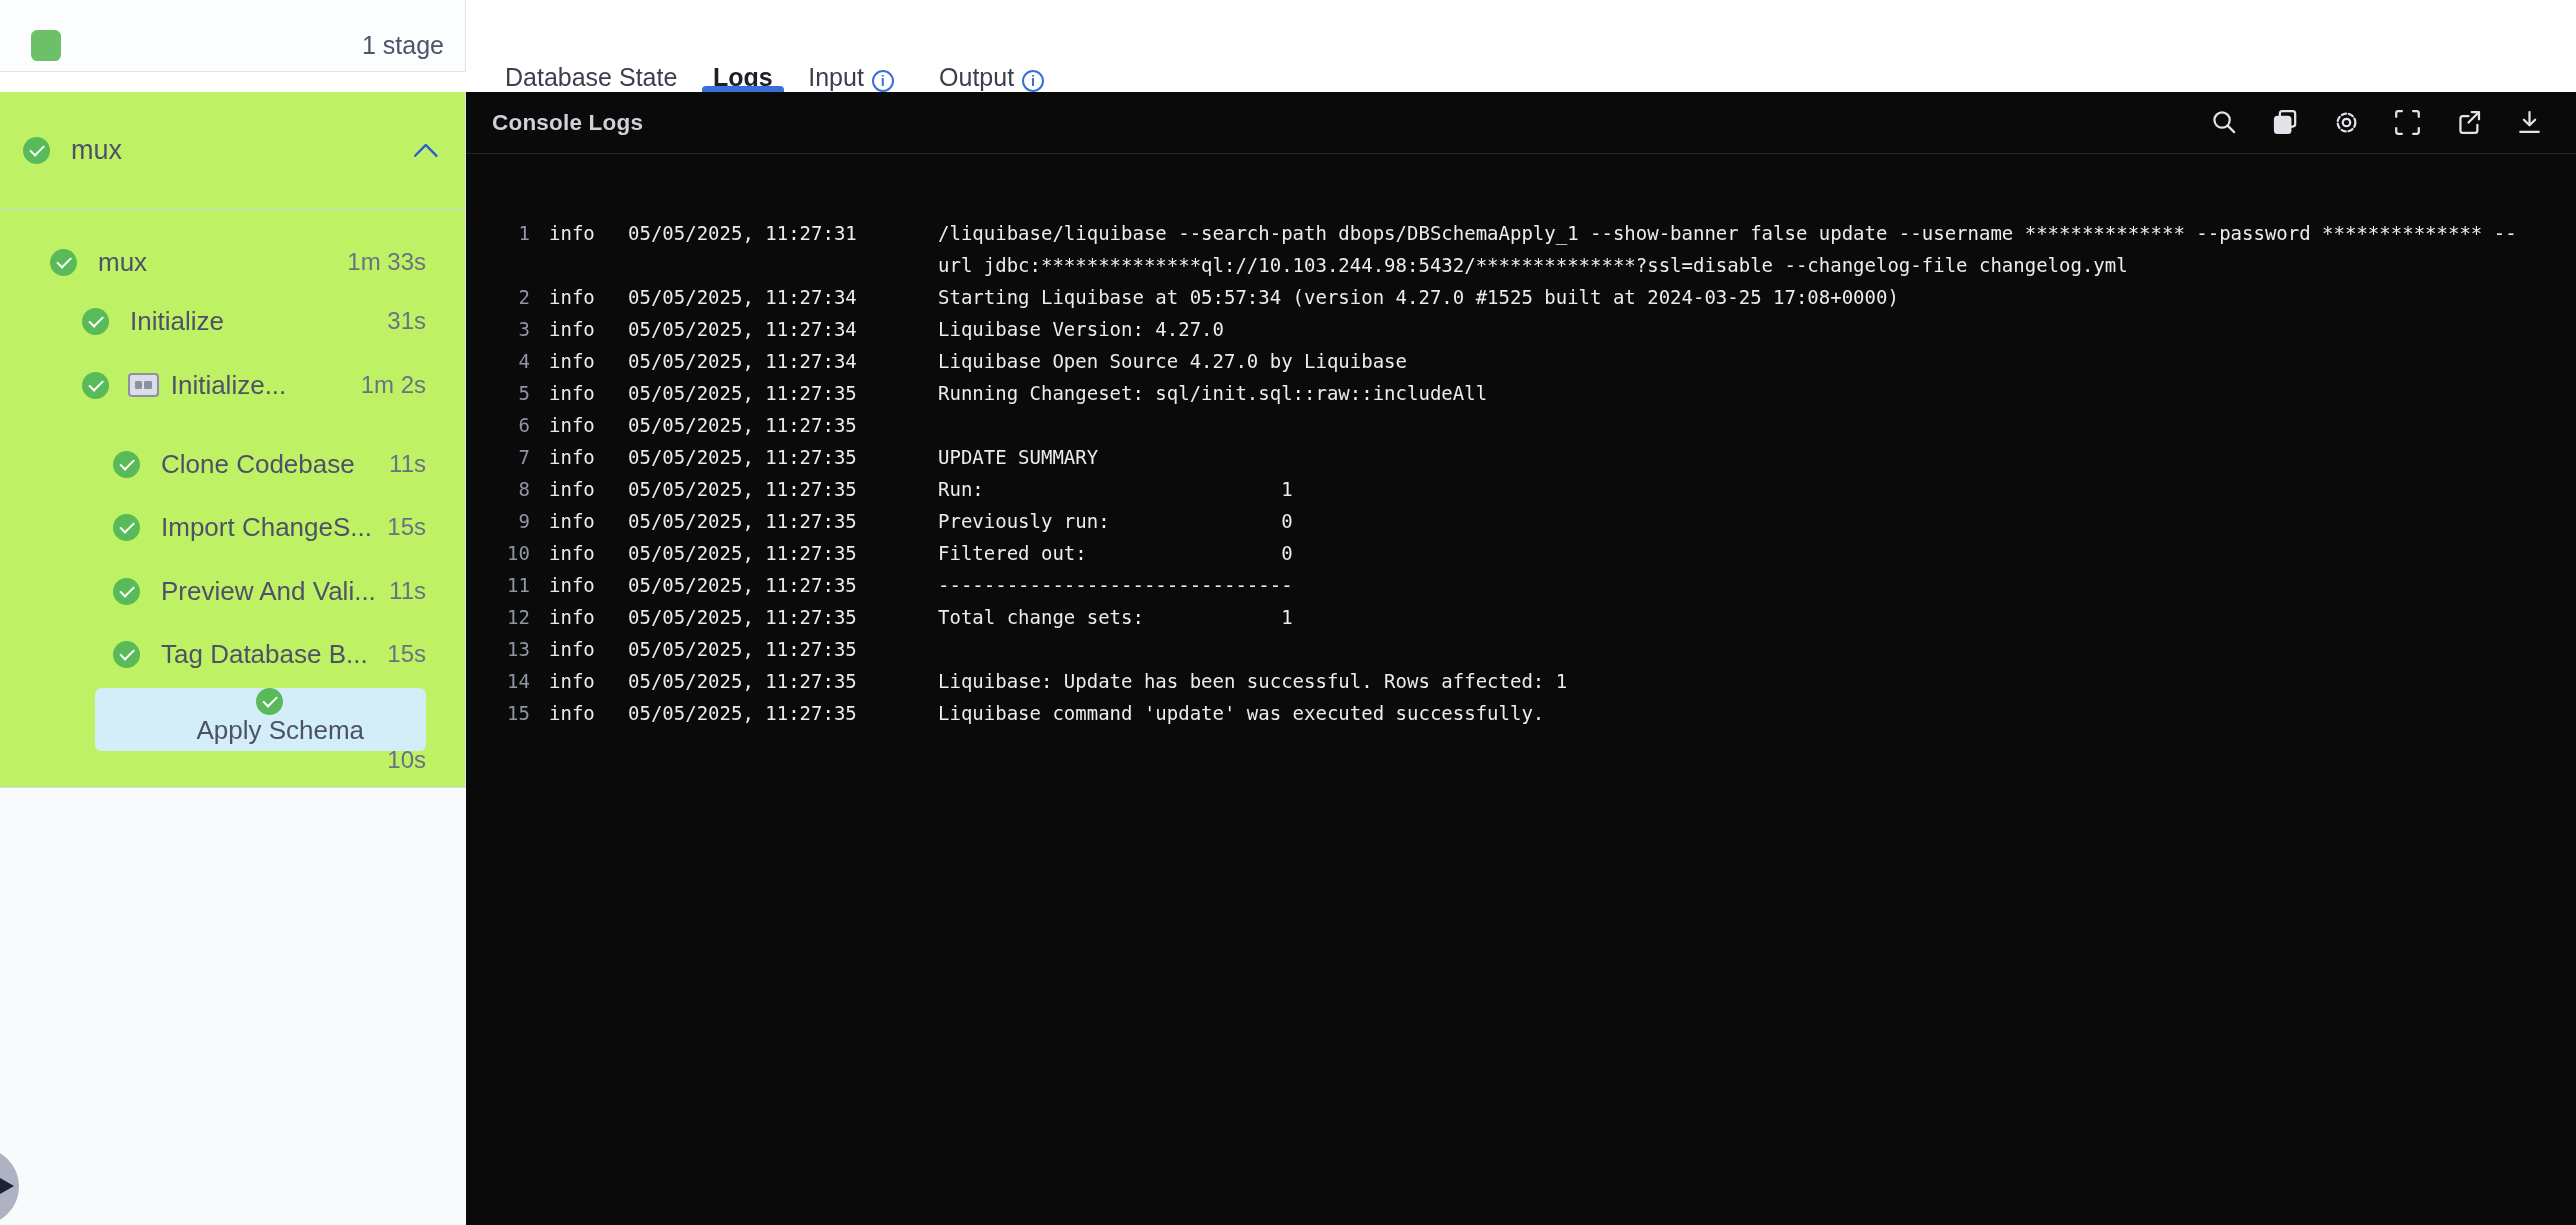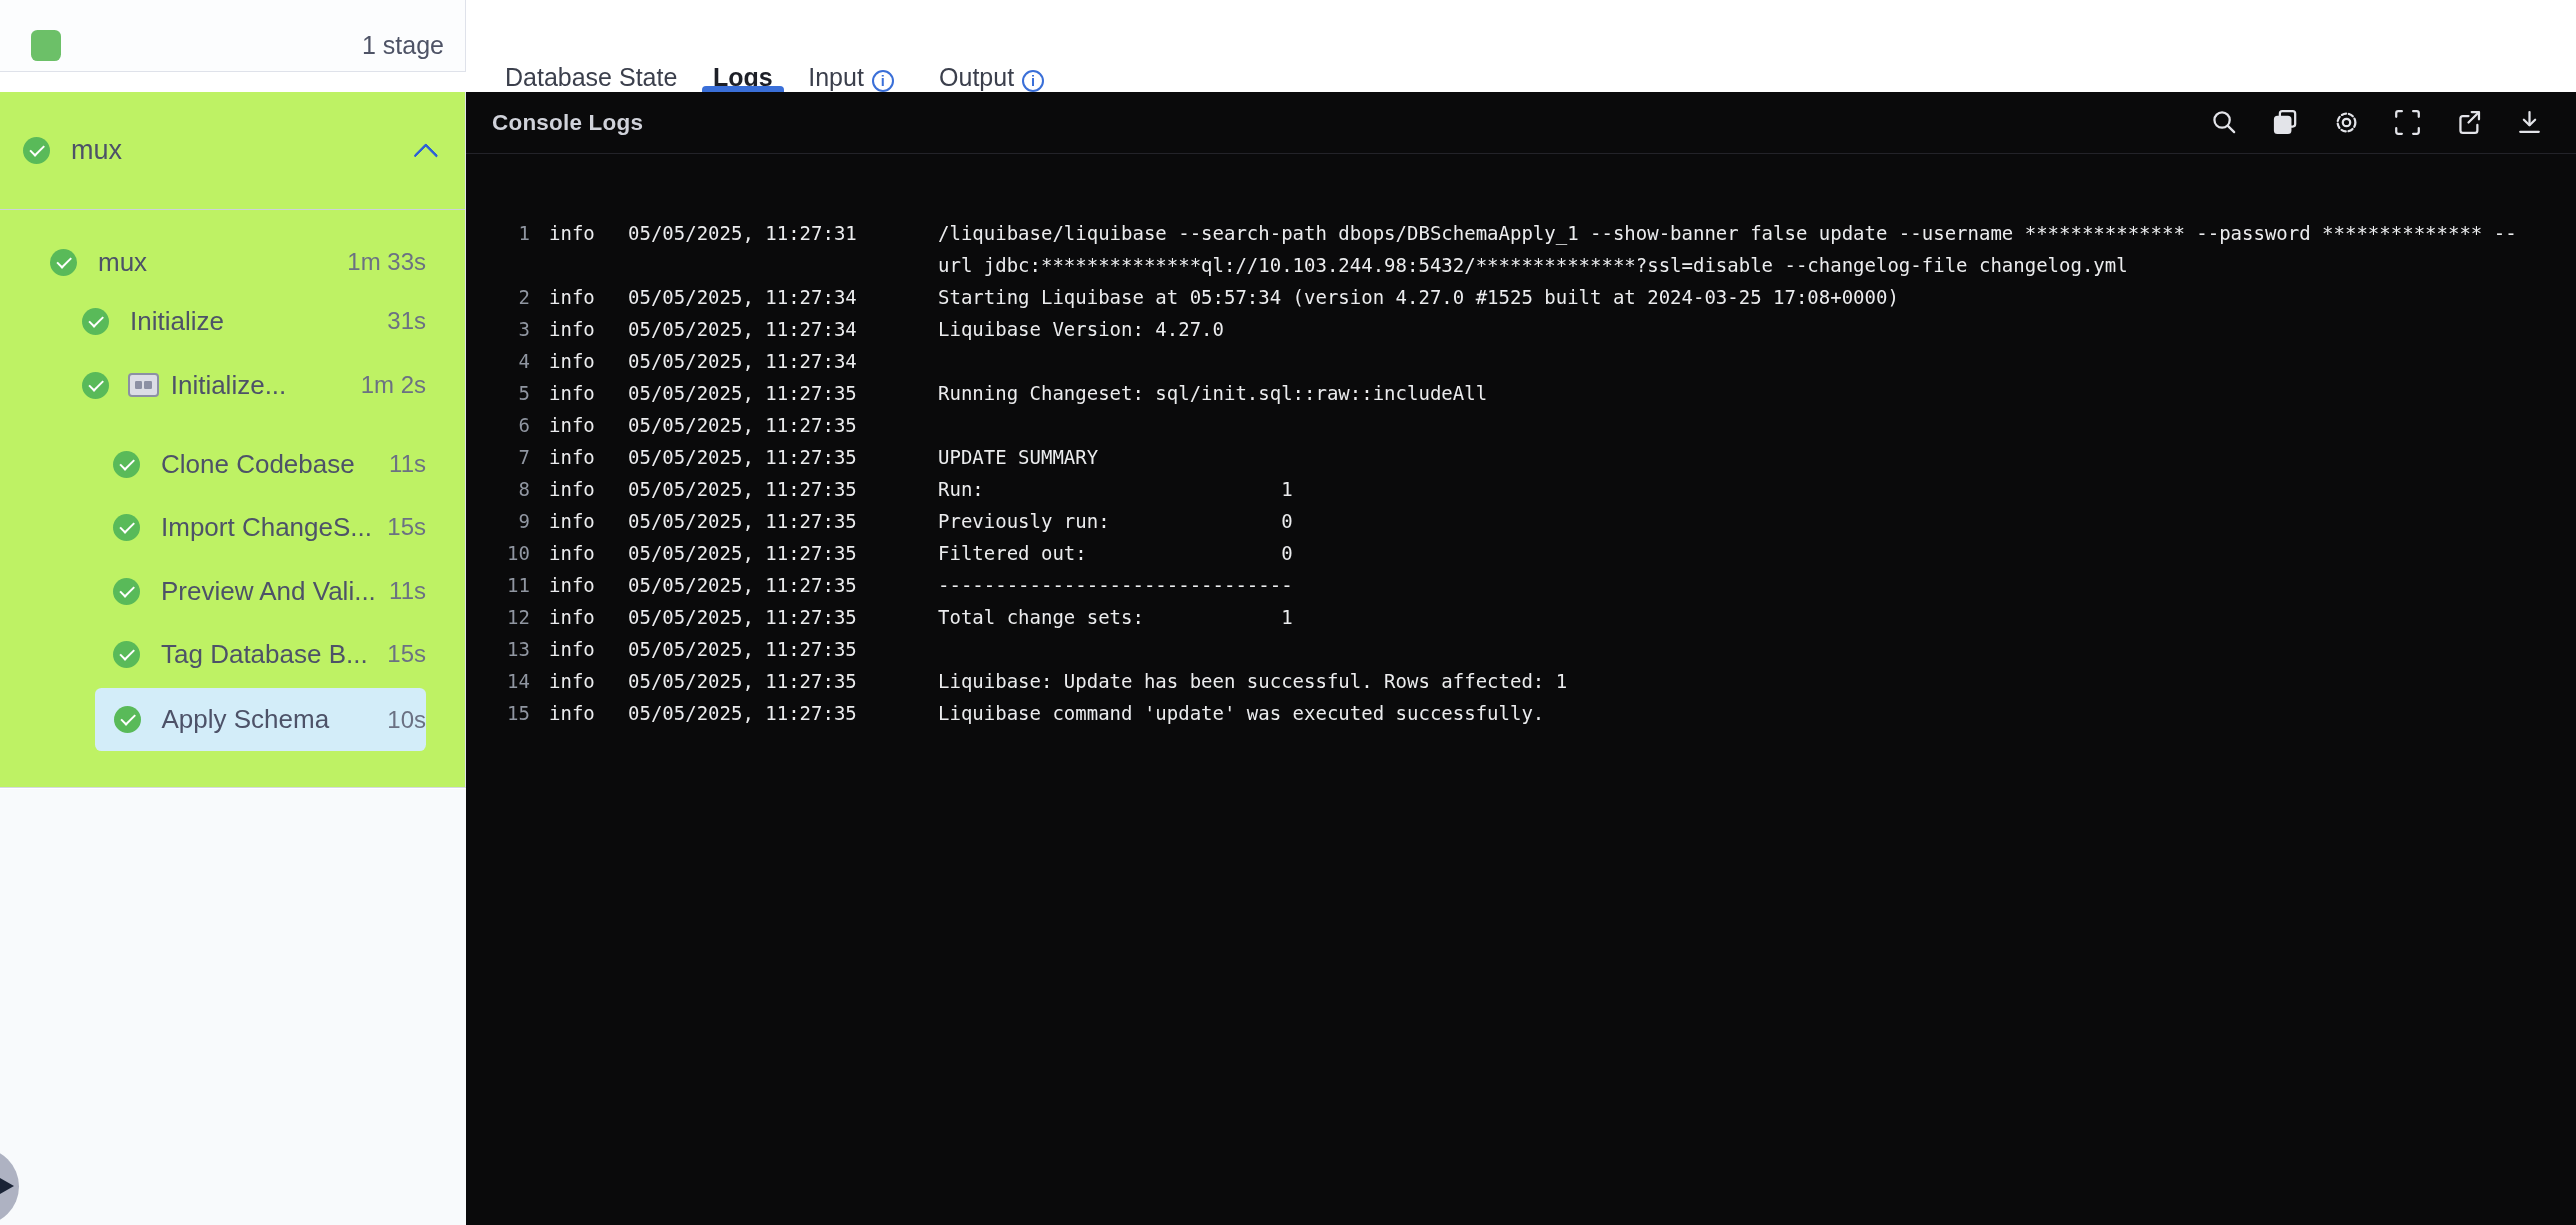--- a/index.html
+++ b/index.html
@@ -221,21 +221,21 @@
       <div class="step-row lv3" style="top: 467px;">
         <span class="check"></span>
         <span class="step-label">Preview And Vali...</span>
         <span class="duration">11s</span>
       </div>
       <div class="step-row lv3" style="top: 530px;">
         <span class="check"></span>
         <span class="step-label">Tag Database B...</span>
         <span class="duration">15s</span>
       </div>
-      <div class="step-row lv3 selected" style="top: 596px;">
+      <div class="step-row lv3 selected" style="top: 596px; flex-direction: column;">
         <span class="check"></span>
         <span class="step-label">Apply Schema</span>
         <span class="duration">10s</span>
       </div>
     </div>
 </div>
 
 <div class="sidebar-bottom"></div>
 
 <div class="expand-btn">
@@ -305,20 +305,21 @@
       <div class="log-row">
         <span class="ln">3</span>
         <span class="lv">info</span>
         <span class="ts">05/05/2025, 11:27:34</span>
         <span class="msg">Liquibase Version: 4.27.0</span>
       </div>
       <div class="log-row">
         <span class="ln">4</span>
         <span class="lv">info</span>
         <span class="ts">05/05/2025, 11:27:34</span>
+        <span class="msg">Liquibase Open Source 4.27.0 by Liquibase</span>
       </div>
       <div class="log-row">
         <span class="ln">5</span>
         <span class="lv">info</span>
         <span class="ts">05/05/2025, 11:27:35</span>
         <span class="msg">Running Changeset: sql/init.sql::raw::includeAll</span>
       </div>
       <div class="log-row">
         <span class="ln">6</span>
         <span class="lv">info</span>

